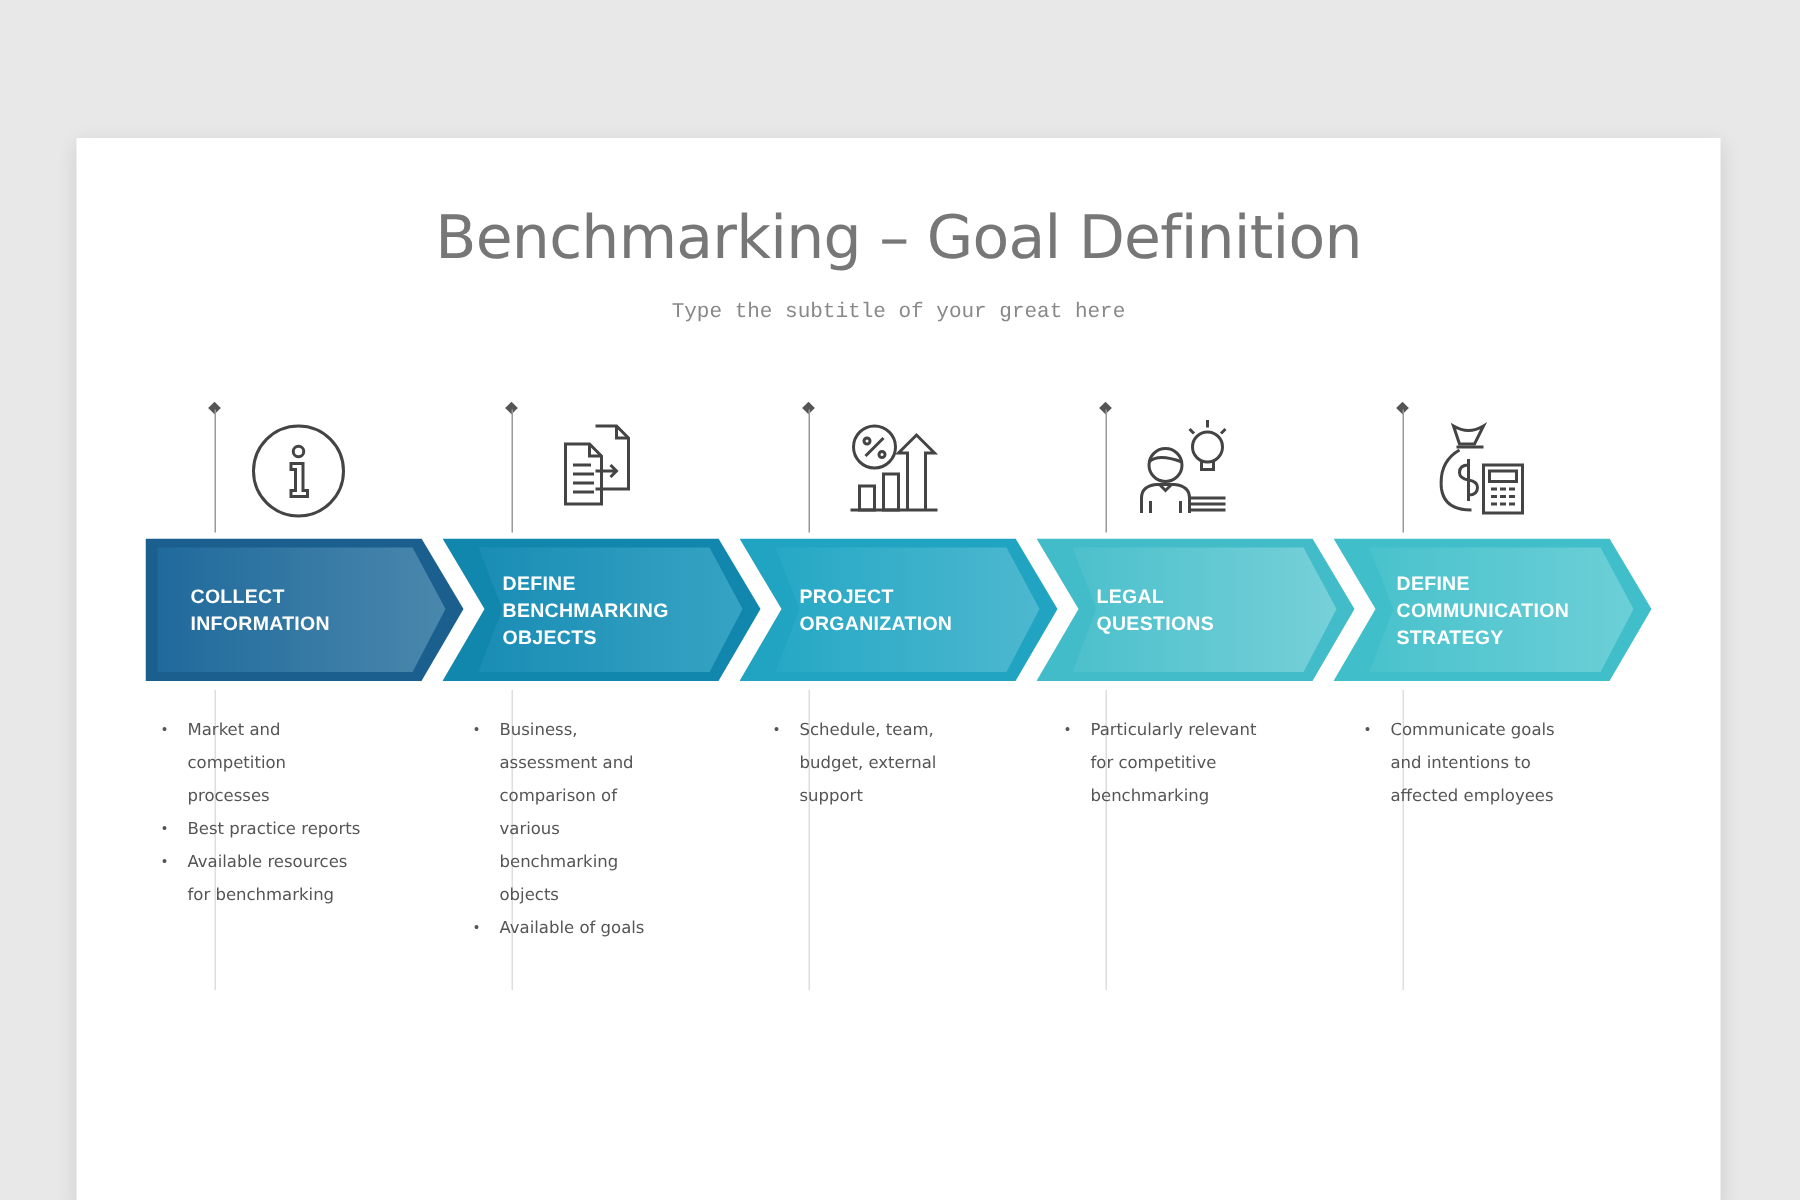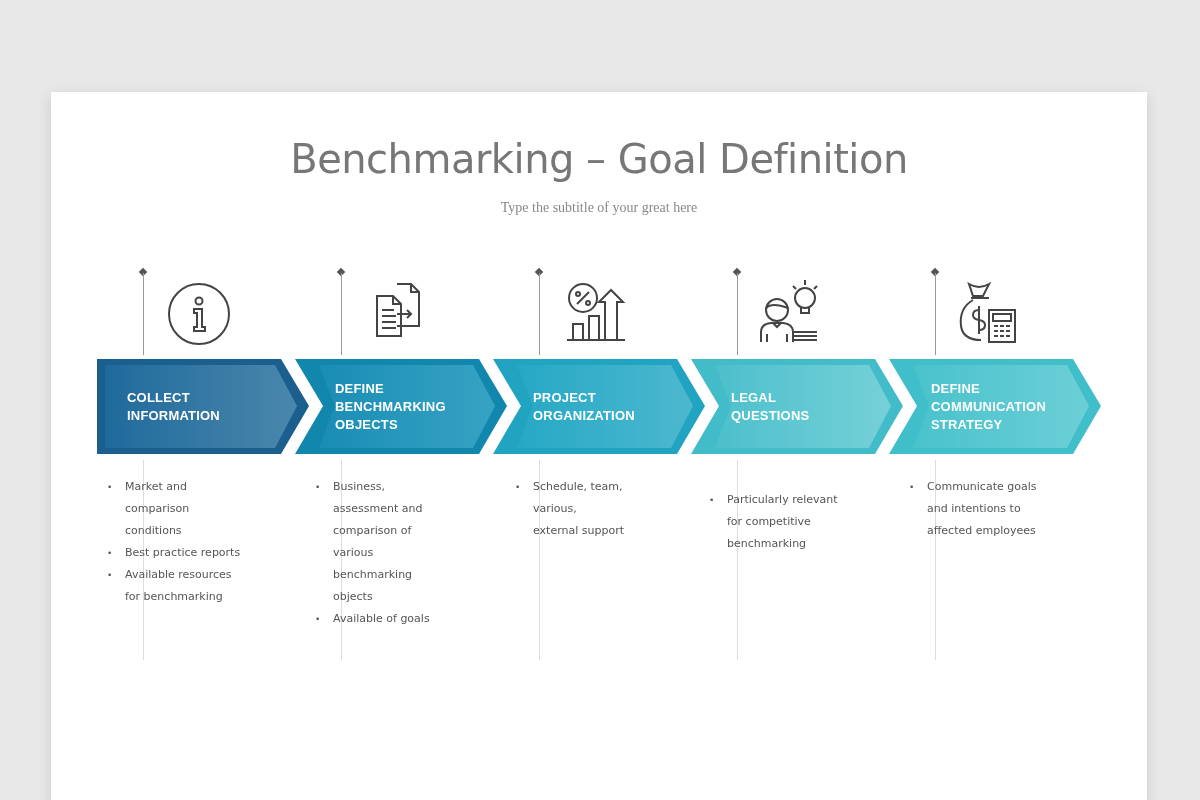--- a/index.html
+++ b/index.html
@@ -1,19 +1,19 @@
 <!DOCTYPE html>
 <html><head>
 <meta charset="utf-8">
 <style>
   html,body{margin:0;padding:0;}
   body{width:1200px;height:800px;background:#e9e8e9;position:relative;overflow:hidden;font-family:"Liberation Sans",sans-serif;}
   .slide{position:absolute;left:51px;top:92px;width:1096px;height:716px;background:#fff;box-shadow:0 4px 14px rgba(0,0,0,0.12);}
   .title{position:absolute;left:0;top:44px;width:1096px;text-align:center;font-family:"DejaVu Sans",sans-serif;font-size:40px;color:#777;letter-spacing:-0.5px;font-weight:normal;}
-  .subtitle{position:absolute;left:0;top:108px;width:1096px;text-align:center;font-family:Liberation Serif, serif;font-size:14px;color:#888;}
+  .subtitle{position:absolute;left:0;top:108px;width:1096px;text-align:center;font-family:Liberation Mono, monospace;font-size:14px;color:#888;}
   .step{position:absolute;top:0;width:198px;height:800px;}
   .pin-line{position:absolute;left:46px;top:181px;width:1px;height:82px;background:#999;}
   .pin-dot{position:absolute;left:43px;top:177px;width:6px;height:6px;background:#555;transform:rotate(45deg);}
   .icon{position:absolute;left:64px;top:184px;width:72px;height:72px;}
   .body-line{position:absolute;left:46px;top:368px;width:1px;height:200px;background:#ddd;}
   .chev{position:absolute;top:267px;height:95px;}
   .chev svg{position:absolute;left:0;top:0;}
   .chev-label{position:absolute;left:30px;top:0;height:95px;display:flex;align-items:center;color:#fff;font-weight:bold;font-size:13px;line-height:18px;letter-spacing:0.2px;text-transform:uppercase;white-space:pre-line;}
   .bullets{position:absolute;left:58px;top:384px;width:140px;margin:0;padding:0;list-style:none;font-family:"DejaVu Sans",sans-serif;font-size:11px;color:#555;line-height:22px;}
   .bullets li{position:relative;padding-left:18px;}
@@ -174,41 +174,41 @@
       <polygon points="24,6 178,6 200,47 178,89 24,89 40,47" fill="url(#g5)"></polygon>
     </svg>
     <div class="chev-label" style="left:42px;">DEFINE
 COMMUNICATION
 STRATEGY</div>
   </div>
 
   <div class="step" style="left:46px;">
     <div class="body-line"></div>
     <ul class="bullets" style="left:10px;width:135px;">
-      <li>Market and comparison conditions</li>
+      <li>Market and competition processes</li>
       <li>Best practice reports</li>
       <li>Available resources for benchmarking</li>
     </ul>
   </div>
   <div class="step" style="left:244px;">
     <div class="body-line"></div>
     <ul class="bullets" style="left:20px;width:130px;">
       <li>Business, assessment and comparison of various benchmarking objects</li>
       <li>Available of goals</li>
     </ul>
   </div>
   <div class="step" style="left:442px;">
     <div class="body-line"></div>
     <ul class="bullets" style="left:22px;width:110px;">
-      <li>Schedule, team, various, external support</li>
+      <li>Schedule, team, budget, external support</li>
     </ul>
   </div>
   <div class="step" style="left:640px;">
     <div class="body-line"></div>
-    <ul class="bullets" style="left:18px;width:130px;margin-top:13px;">
+    <ul class="bullets" style="left:18px;width:130px;">
       <li>Particularly relevant for competitive benchmarking</li>
     </ul>
   </div>
   <div class="step" style="left:838px;">
     <div class="body-line"></div>
     <ul class="bullets" style="left:20px;width:130px;">
       <li>Communicate goals and intentions to affected employees</li>
     </ul>
   </div>
 </div>

